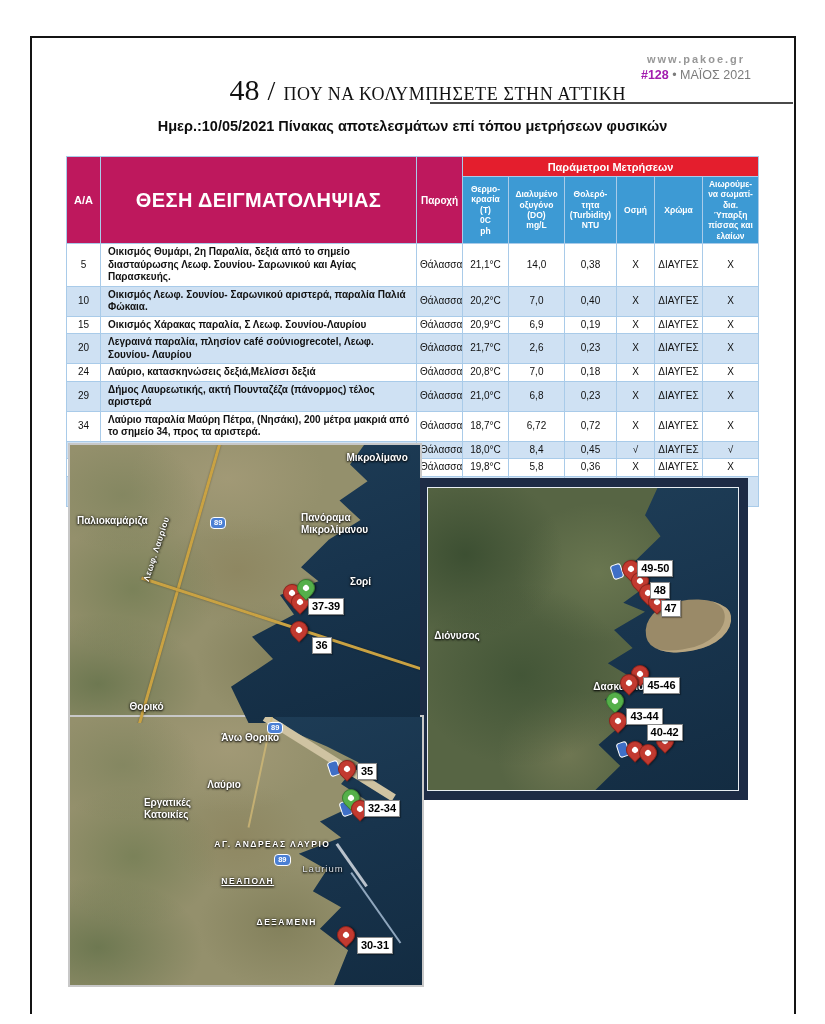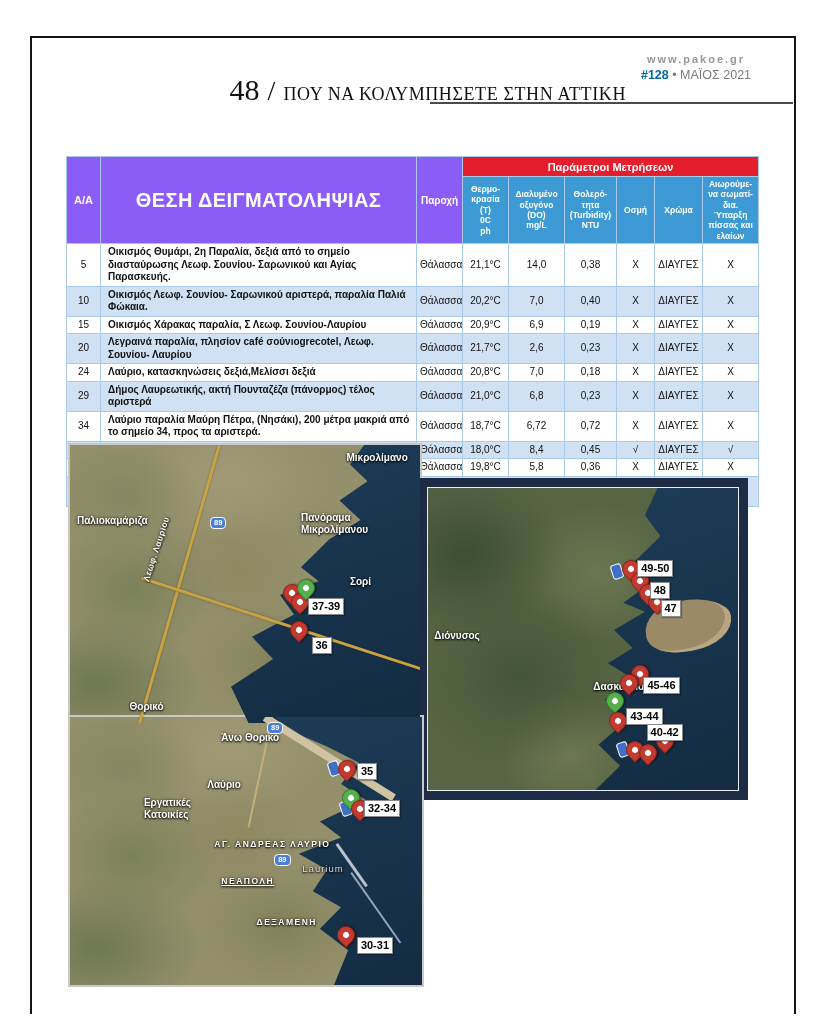--- a/index.html
+++ b/index.html
@@ -17,32 +17,32 @@
   .logo-tag{position:absolute;right:5px;top:4px;text-align:left;color:#c8d930;line-height:1.15;}
   .logo-tag .t1{display:block;font-size:10px;font-weight:bold;}
   .logo-tag .t2{display:block;font-size:11px;font-weight:bold;}
   .head-title{flex:1;text-align:right;font-family:"Liberation Serif",serif;padding-top:6px;white-space:nowrap;margin-top:19px;}
   .head-num{font-size:30px;font-weight:500;}
   .head-slash{font-size:28px;font-weight:300;padding:0 4px;}
   .head-text{font-size:18px;letter-spacing:.6px;font-weight:500;}
   .head-right{flex:0 0 140px;text-align:center;padding-top:4px;line-height:1.35;}
   .site{font-size:11px;font-weight:bold;color:#979797;letter-spacing:2px;}
   .issue{font-size:12.5px;color:#7c7c7c;}
-  .issue b{color:#0369a1;}
+  .issue b{color:#a21caf;}
   .head-rule{position:absolute;left:430px;top:102px;width:363px;border-top:2px solid #4a4a4a;}
 
   
   .table-title{position:absolute;left:0;top:116px;width:825px;text-align:center;
                font-size:14.5px;font-weight:bold;line-height:1.5;color:#0d0d0d;}
 
   
   table.results{position:absolute;left:66px;top:156px;width:692px;border-collapse:collapse;table-layout:fixed;}
   .results th,.results td{border:1px solid #a9cbe9;}
   .results thead th{color:#fff;text-align:center;vertical-align:middle;padding:1px;}
-  .th-main{background:#8b5cf6;}
+  .th-main{background:#be185d;}
   .th-aa{font-size:11px;font-weight:bold;}
   .th-loc{font-size:20px;font-weight:bold;letter-spacing:.4px;}
   .th-sup{font-size:10px;font-weight:bold;}
   .th-band{background:#e41e2d;font-size:11px;font-weight:bold;height:17px;}
   .th-sub{background:#3d9ad4;font-size:8.5px;font-weight:bold;line-height:1.22;white-space:pre-line;height:64px;}
   .results tbody td{font-size:10px;text-align:center;padding:2px 3px;color:#101010;line-height:1.25;}
   .results tbody .td-loc{text-align:left;font-weight:bold;padding-left:7px;}
   .results tbody tr.alt{background:#cfe1f3;}
 
   
@@ -120,20 +120,21 @@
       <div class="site">www.pakoe.gr</div>
       <div class="issue">
         <b>#128</b>
         <span>• ΜΑΪΟΣ 2021</span>
       </div>
     </div>
   </header>
   <div class="head-rule"></div>
 
   <div class="table-title">
+    <div>Ημερ.:10/05/2021 Πίνακας αποτελεσμάτων επί τόπου μετρήσεων φυσικών</div>
   </div>
 
   <table class="results">
     <colgroup>
       <col style="width:34px">
         <col style="width:316px">
         <col style="width:46px">
         <col style="width:46px">
       <col style="width:56px">
         <col style="width:52px">

